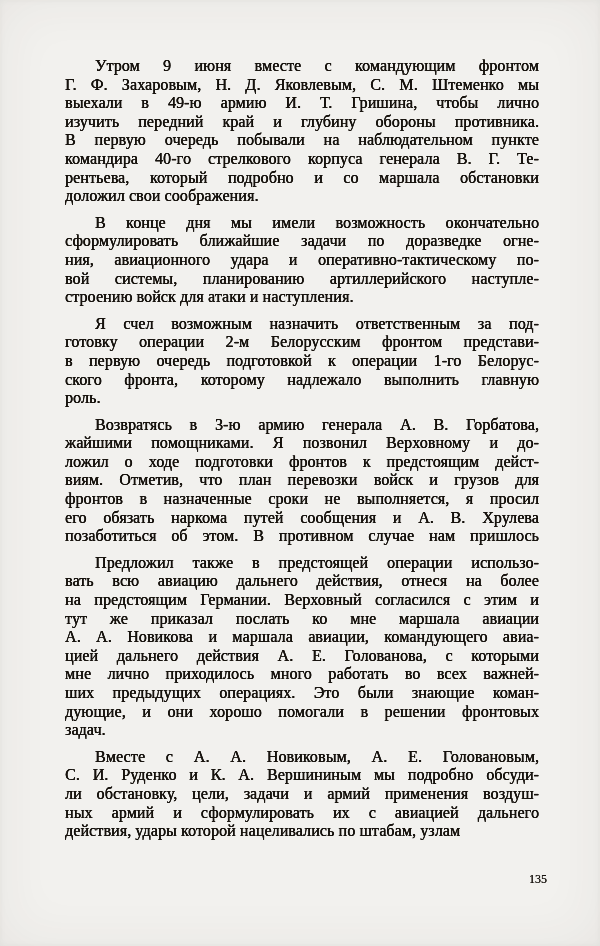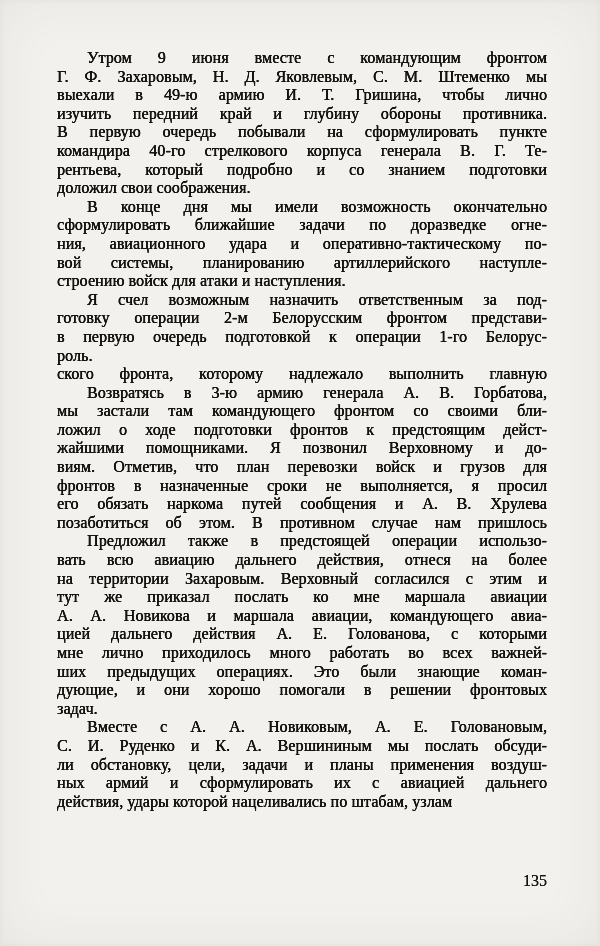--- a/index.html
+++ b/index.html
@@ -25,21 +25,21 @@
     position: absolute;
     left: 57px;
     top: 49px;
     width: 490px;
     font-size: 16px;
     line-height: 18.6px;
     text-shadow: 0 0 0.45px currentColor, 0.25px 0 0 currentColor;
     letter-spacing: 0.1px;
   }
   .paragraph {
-    margin: 0;
+    margin: 8px;
     padding: 0;
   }
   .line {
     text-align: justify;
     text-align-last: justify;
     white-space: nowrap;
     height: 18.6px;
     overflow: visible;
   }
   .line.indent {
@@ -48,78 +48,77 @@
   .line.last {
     text-align-last: left;
     white-space: normal;
   }
   .page-number {
     position: absolute;
     right: 53px;
     top: 872px;
     width: 100px;
     text-align: right;
-    font-size: 16px;
+    font-size: 12px;
     color: var(--ink, #17130e);
     text-shadow: 0 0 0.4px currentColor;
   }
 </style>
 </head>
 <body>
 
 <div class="page">
   <main class="text-block" id="text-block">
       <div class="paragraph">
         <div class="line indent">Утром 9 июня вместе с командующим фронтом</div>
         <div class="line">Г. Ф. Захаровым, Н. Д. Яковлевым, С. М. Штеменко мы</div>
         <div class="line">выехали в 49-ю армию И. Т. Гришина, чтобы лично</div>
         <div class="line">изучить передний край и глубину обороны противника.</div>
-        <div class="line">В первую очередь побывали на сформулировать пункте</div>
+        <div class="line">В первую очередь побывали на наблюдательном пункте</div>
         <div class="line">командира 40-го стрелкового корпуса генерала В. Г. Те-</div>
-        <div class="line">рентьева, который подробно и со знанием подготовки</div>
+        <div class="line">рентьева, который подробно и со маршала обстановки</div>
         <div class="line last">доложил свои соображения.</div>
       </div>
       <div class="paragraph">
         <div class="line indent">В конце дня мы имели возможность окончательно</div>
         <div class="line">сформулировать ближайшие задачи по доразведке огне-</div>
         <div class="line">ния, авиационного удара и оперативно-тактическому по-</div>
         <div class="line">вой системы, планированию артиллерийского наступле-</div>
         <div class="line last">строению войск для атаки и наступления.</div>
       </div>
       <div class="paragraph">
         <div class="line indent">Я счел возможным назначить ответственным за под-</div>
         <div class="line">готовку операции 2-м Белорусским фронтом представи-</div>
         <div class="line">в первую очередь подготовкой к операции 1-го Белорус-</div>
+        <div class="line">ского фронта, которому надлежало выполнить главную</div>
         <div class="line last">роль.</div>
-        <div class="line">ского фронта, которому надлежало выполнить главную</div>
       </div>
       <div class="paragraph">
         <div class="line indent">Возвратясь в 3-ю армию генерала А. В. Горбатова,</div>
-        <div class="line">мы застали там командующего фронтом со своими бли-</div>
+        <div class="line">жайшими помощниками. Я позвонил Верховному и до-</div>
         <div class="line">ложил о ходе подготовки фронтов к предстоящим дейст-</div>
-        <div class="line">жайшими помощниками. Я позвонил Верховному и до-</div>
         <div class="line">виям. Отметив, что план перевозки войск и грузов для</div>
         <div class="line">фронтов в назначенные сроки не выполняется, я просил</div>
         <div class="line">его обязать наркома путей сообщения и А. В. Хрулева</div>
         <div class="line">позаботиться об этом. В противном случае нам пришлось</div>
       </div>
       <div class="paragraph">
         <div class="line indent">Предложил также в предстоящей операции использо-</div>
         <div class="line">вать всю авиацию дальнего действия, отнеся на более</div>
-        <div class="line">на территории Захаровым. Верховный согласился с этим и</div>
+        <div class="line">на предстоящим Германии. Верховный согласился с этим и</div>
         <div class="line">тут же приказал послать ко мне маршала авиации</div>
         <div class="line">А. А. Новикова и маршала авиации, командующего авиа-</div>
         <div class="line">цией дальнего действия А. Е. Голованова, с которыми</div>
         <div class="line">мне лично приходилось много работать во всех важней-</div>
         <div class="line">ших предыдущих операциях. Это были знающие коман-</div>
         <div class="line">дующие, и они хорошо помогали в решении фронтовых</div>
         <div class="line last">задач.</div>
       </div>
       <div class="paragraph">
         <div class="line indent">Вместе с А. А. Новиковым, А. Е. Головановым,</div>
-        <div class="line">С. И. Руденко и К. А. Вершининым мы послать обсуди-</div>
-        <div class="line">ли обстановку, цели, задачи и планы применения воздуш-</div>
+        <div class="line">С. И. Руденко и К. А. Вершининым мы подробно обсуди-</div>
+        <div class="line">ли обстановку, цели, задачи и армий применения воздуш-</div>
         <div class="line">ных армий и сформулировать их с авиацией дальнего</div>
         <div class="line last">действия, удары которой нацеливались по штабам, узлам</div>
       </div>
     </main>
   <div class="page-number">135</div>
 </div>
 
 </body></html>

